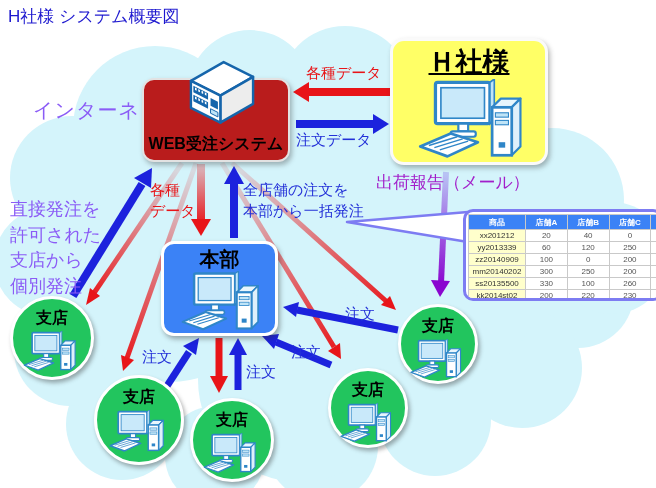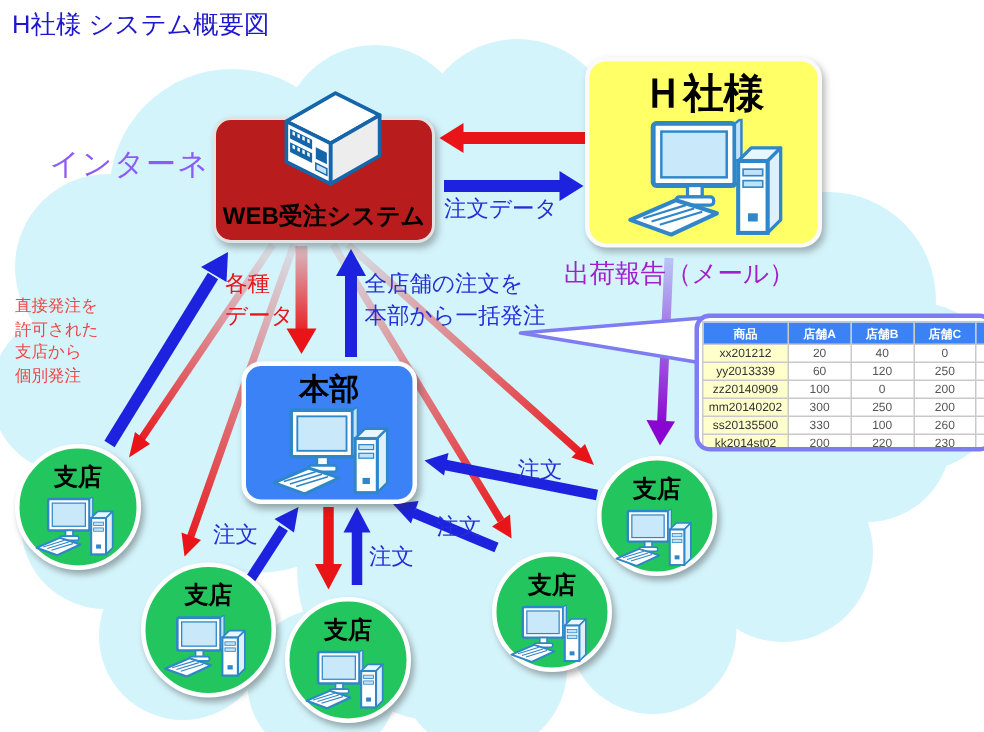--- a/index.html
+++ b/index.html
@@ -4,42 +4,42 @@
 <style>
   html,body{margin:0;padding:0;background:#fff;}
   #stage{
     position:relative;width:656px;height:488px;overflow:hidden;background:#fff;
     font-family:"Liberation Sans","DejaVu Sans",sans-serif;
   }
   #bg{position:absolute;left:0;top:0;width:656px;height:488px;}
   .lbl{position:absolute;font-weight:normal;white-space:pre-line;line-height:1.42;}
   .t-title{left:8px;top:5px;font-size:17px;color:#1d18cf;}
   .t-internet{left:13px;top:96px;font-size:20px;color:#8b5cf6;letter-spacing:1px;margin-left:20px;}
-  .t-direct{left:10px;top:197px;font-size:11px;color:#ef4444;}
+  .t-direct{left:10px;top:197px;font-size:18px;color:#8b5cf6;}
   .t-vdata-top{left:306px;top:62px;font-size:15px;color:#e81418;}
   .t-odata{left:296px;top:129px;font-size:15px;color:#2330d8;}
   .t-vdata-side{left:150px;top:179px;font-size:15px;color:#e81418;}
   .t-bulk{left:243px;top:179px;font-size:15px;color:#2330d8;}
   .t-ship{left:376px;top:171px;font-size:17px;color:#a21fca;}
   .t-order{font-size:15px;color:#2330d8;}
   .o1{left:142px;top:346px;} .o2{left:246px;top:361px;}
   .o3{left:291px;top:341px;} .o4{left:345px;top:303px;}
 
   .box{position:absolute;box-sizing:border-box;text-align:center;}
   .box-web{
     left:142px;top:78px;width:148px;height:84px;background:#b91c1c;
     border:2px solid #e2e2e2;border-radius:12px;box-shadow:2px 3px 5px rgba(50,50,50,.35);
   }
   .box-web .caption{position:absolute;bottom:5px;width:100%;font-size:16px;font-weight:bold;color:#000;}
   .icon-server-wrap{position:absolute;left:168px;top:50px;width:90px;height:88px;}
   .box-company{
     left:390px;top:38px;width:158px;height:127px;background:#ffff66;
     border:3px solid #fafafa;border-radius:14px;box-shadow:2px 3px 5px rgba(50,50,50,.35);
   }
-  .box-company .caption{margin-top:3px;font-size:27px;font-weight:bold;color:#000;}
+  .box-company .caption{margin-top:3px;font-size:27px;font-weight:bold;color:#000;text-decoration:underline;}
   .box-company .icn{position:absolute;left:22px;top:38px;width:115px;height:85px;}
   .box-hq{
     left:161px;top:241px;width:117px;height:95px;background:#3b82f6;
     border:3px solid #fff;border-radius:13px;box-shadow:2px 3px 5px rgba(50,50,50,.4);
   }
   .box-hq .caption{margin-top:2px;font-size:20px;font-weight:bold;color:#000;}
   .box-hq .icn{position:absolute;left:14px;top:27px;width:88px;height:64px;}
   .branch{
     position:absolute;box-sizing:border-box;background:#22c55e;border:3px solid #fff;
     border-radius:50%;box-shadow:2px 3px 4px rgba(50,50,50,.4);text-align:center;
@@ -215,20 +215,21 @@
 
     <polygon points="347,222 468,212 468,242" fill="#ffffff" stroke="#7d7cf2" stroke-width="2.5" stroke-linejoin="round"></polygon>
   </svg>
 
   <div class="lbl t-title">H社様 システム概要図</div>
   <div class="lbl t-internet">インターネット</div>
   <div class="lbl t-direct">直接発注を
 許可された
 支店から
 個別発注</div>
+  <div class="lbl t-vdata-top">各種データ</div>
   <div class="lbl t-odata">注文データ</div>
   <div class="lbl t-vdata-side">各種
 データ</div>
   <div class="lbl t-ship">出荷報告（メール）</div>
   <div class="lbl t-bulk">全店舗の注文を
 本部から一括発注</div>
   <div class="lbl t-order o1">注文</div>
   <div class="lbl t-order o2">注文</div>
   <div class="lbl t-order o3">注文</div>
   <div class="lbl t-order o4">注文</div>

